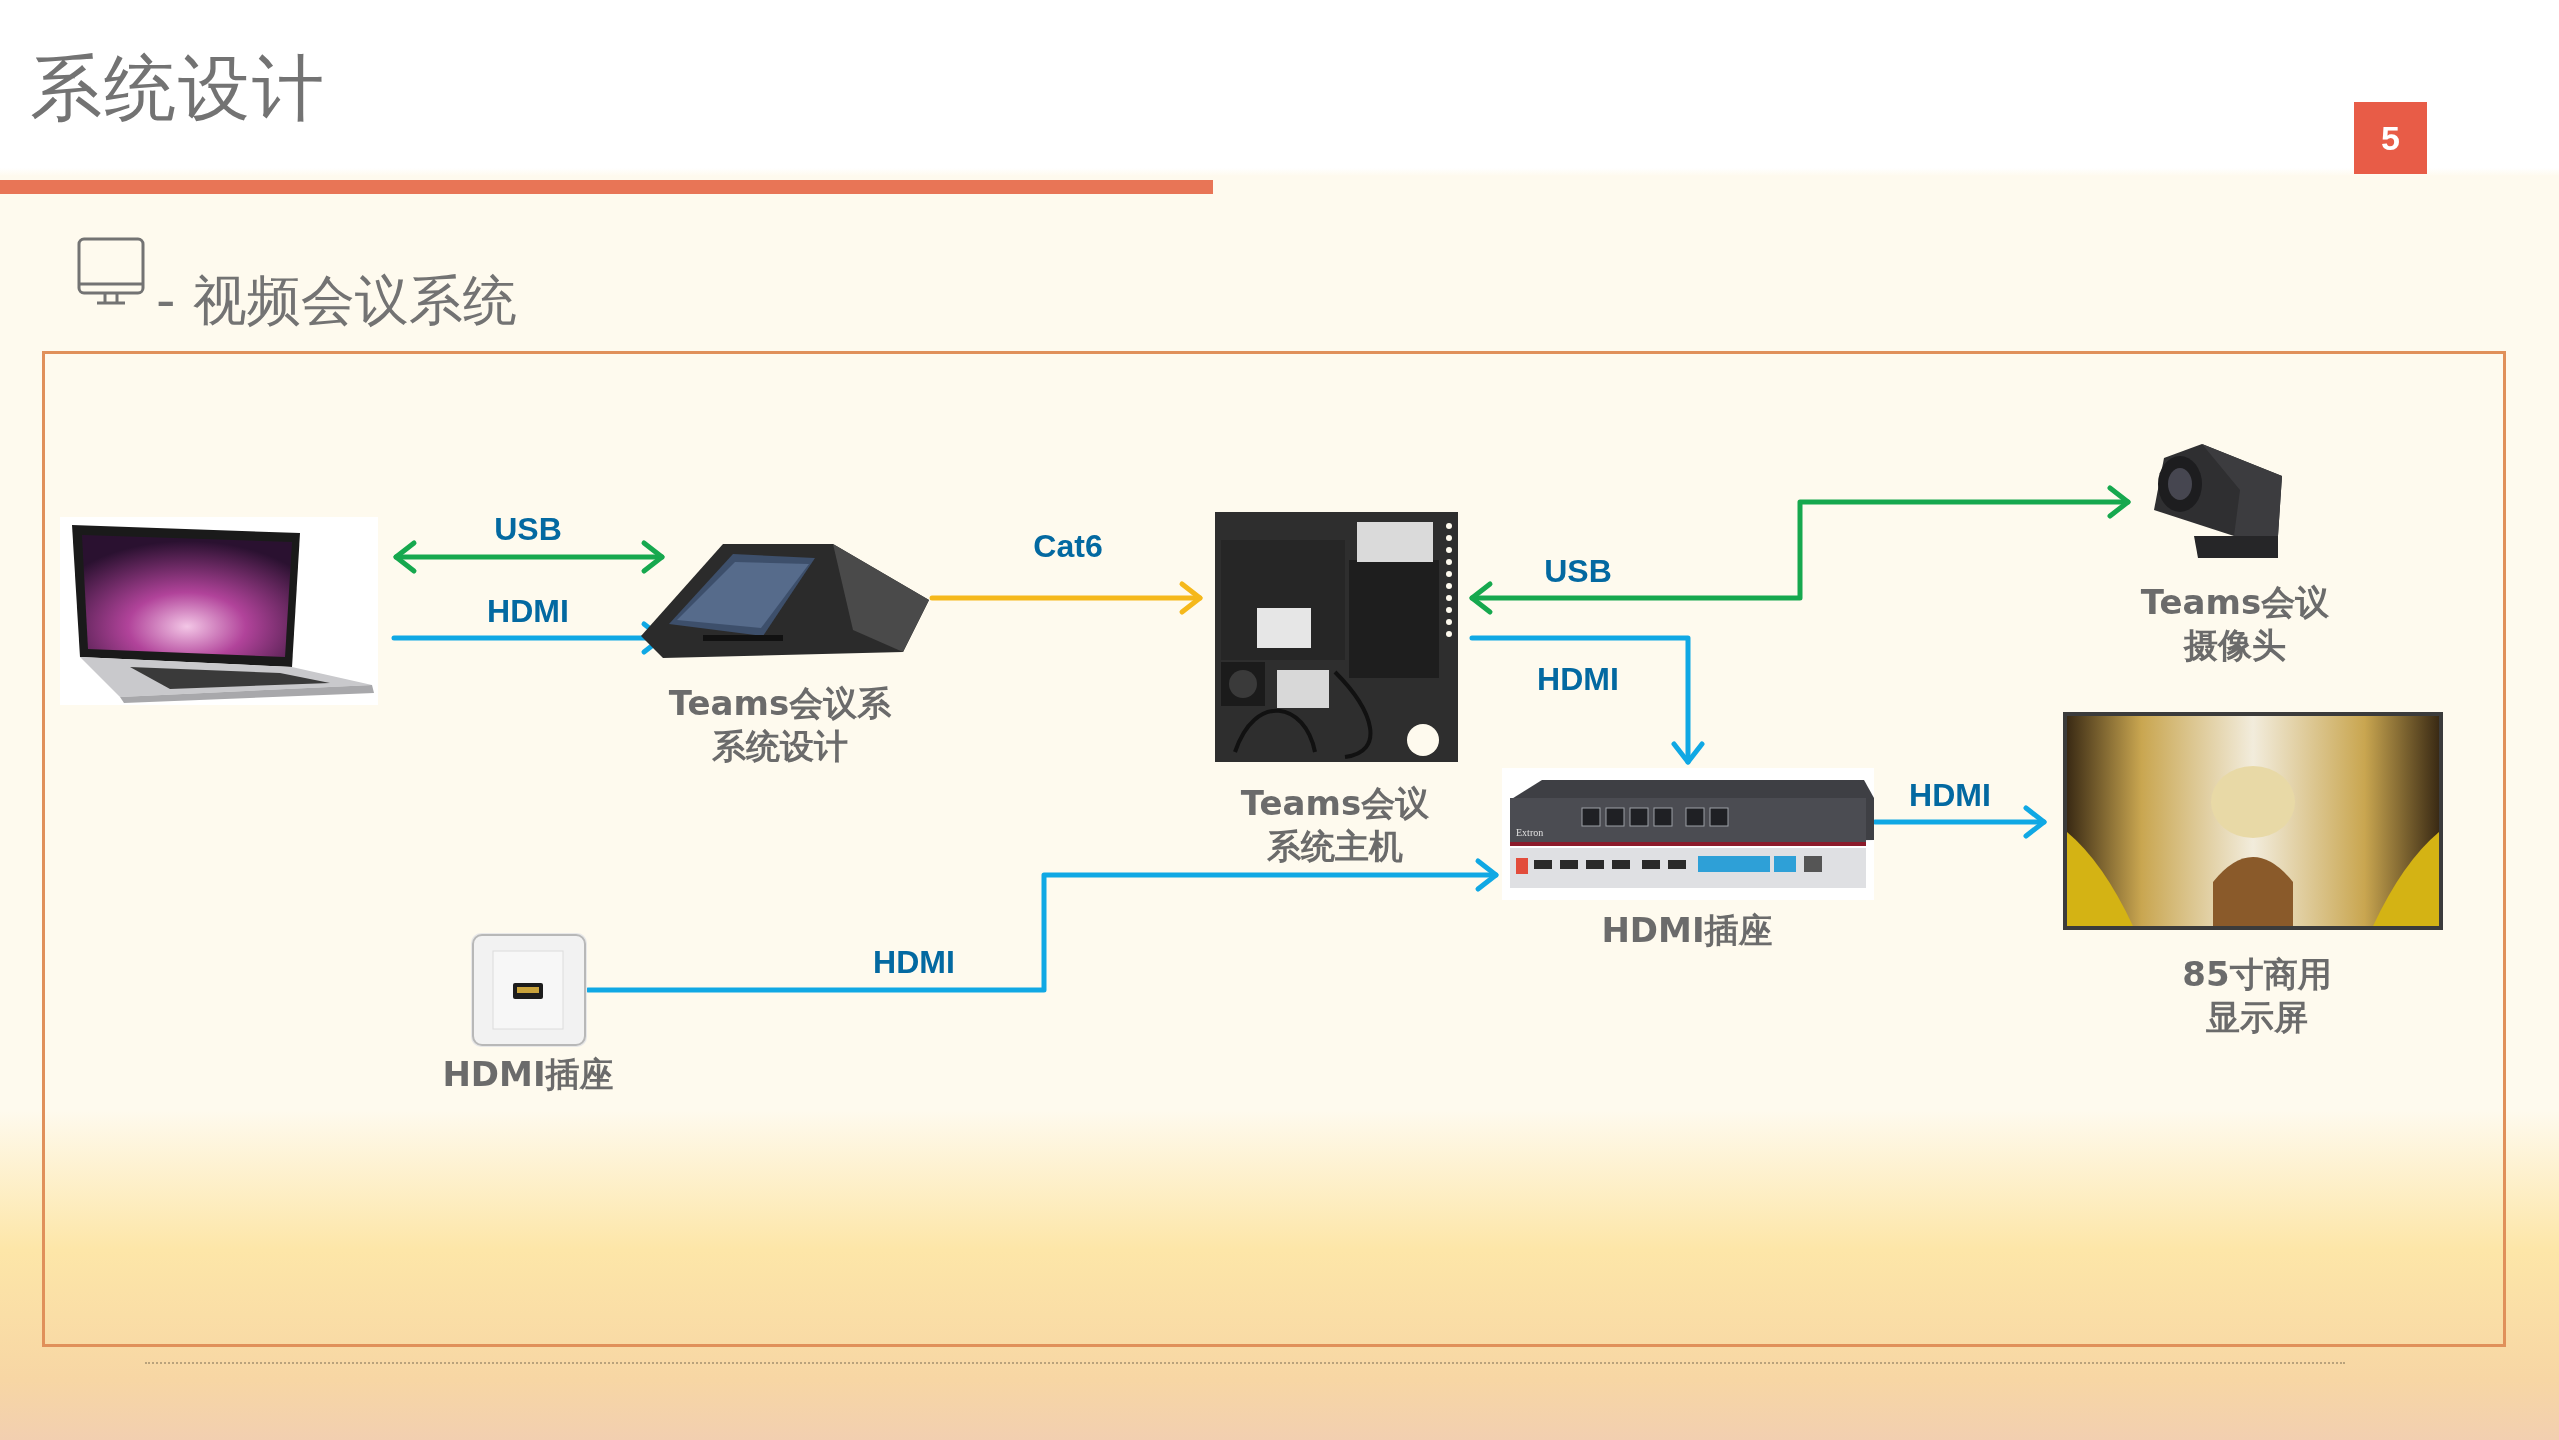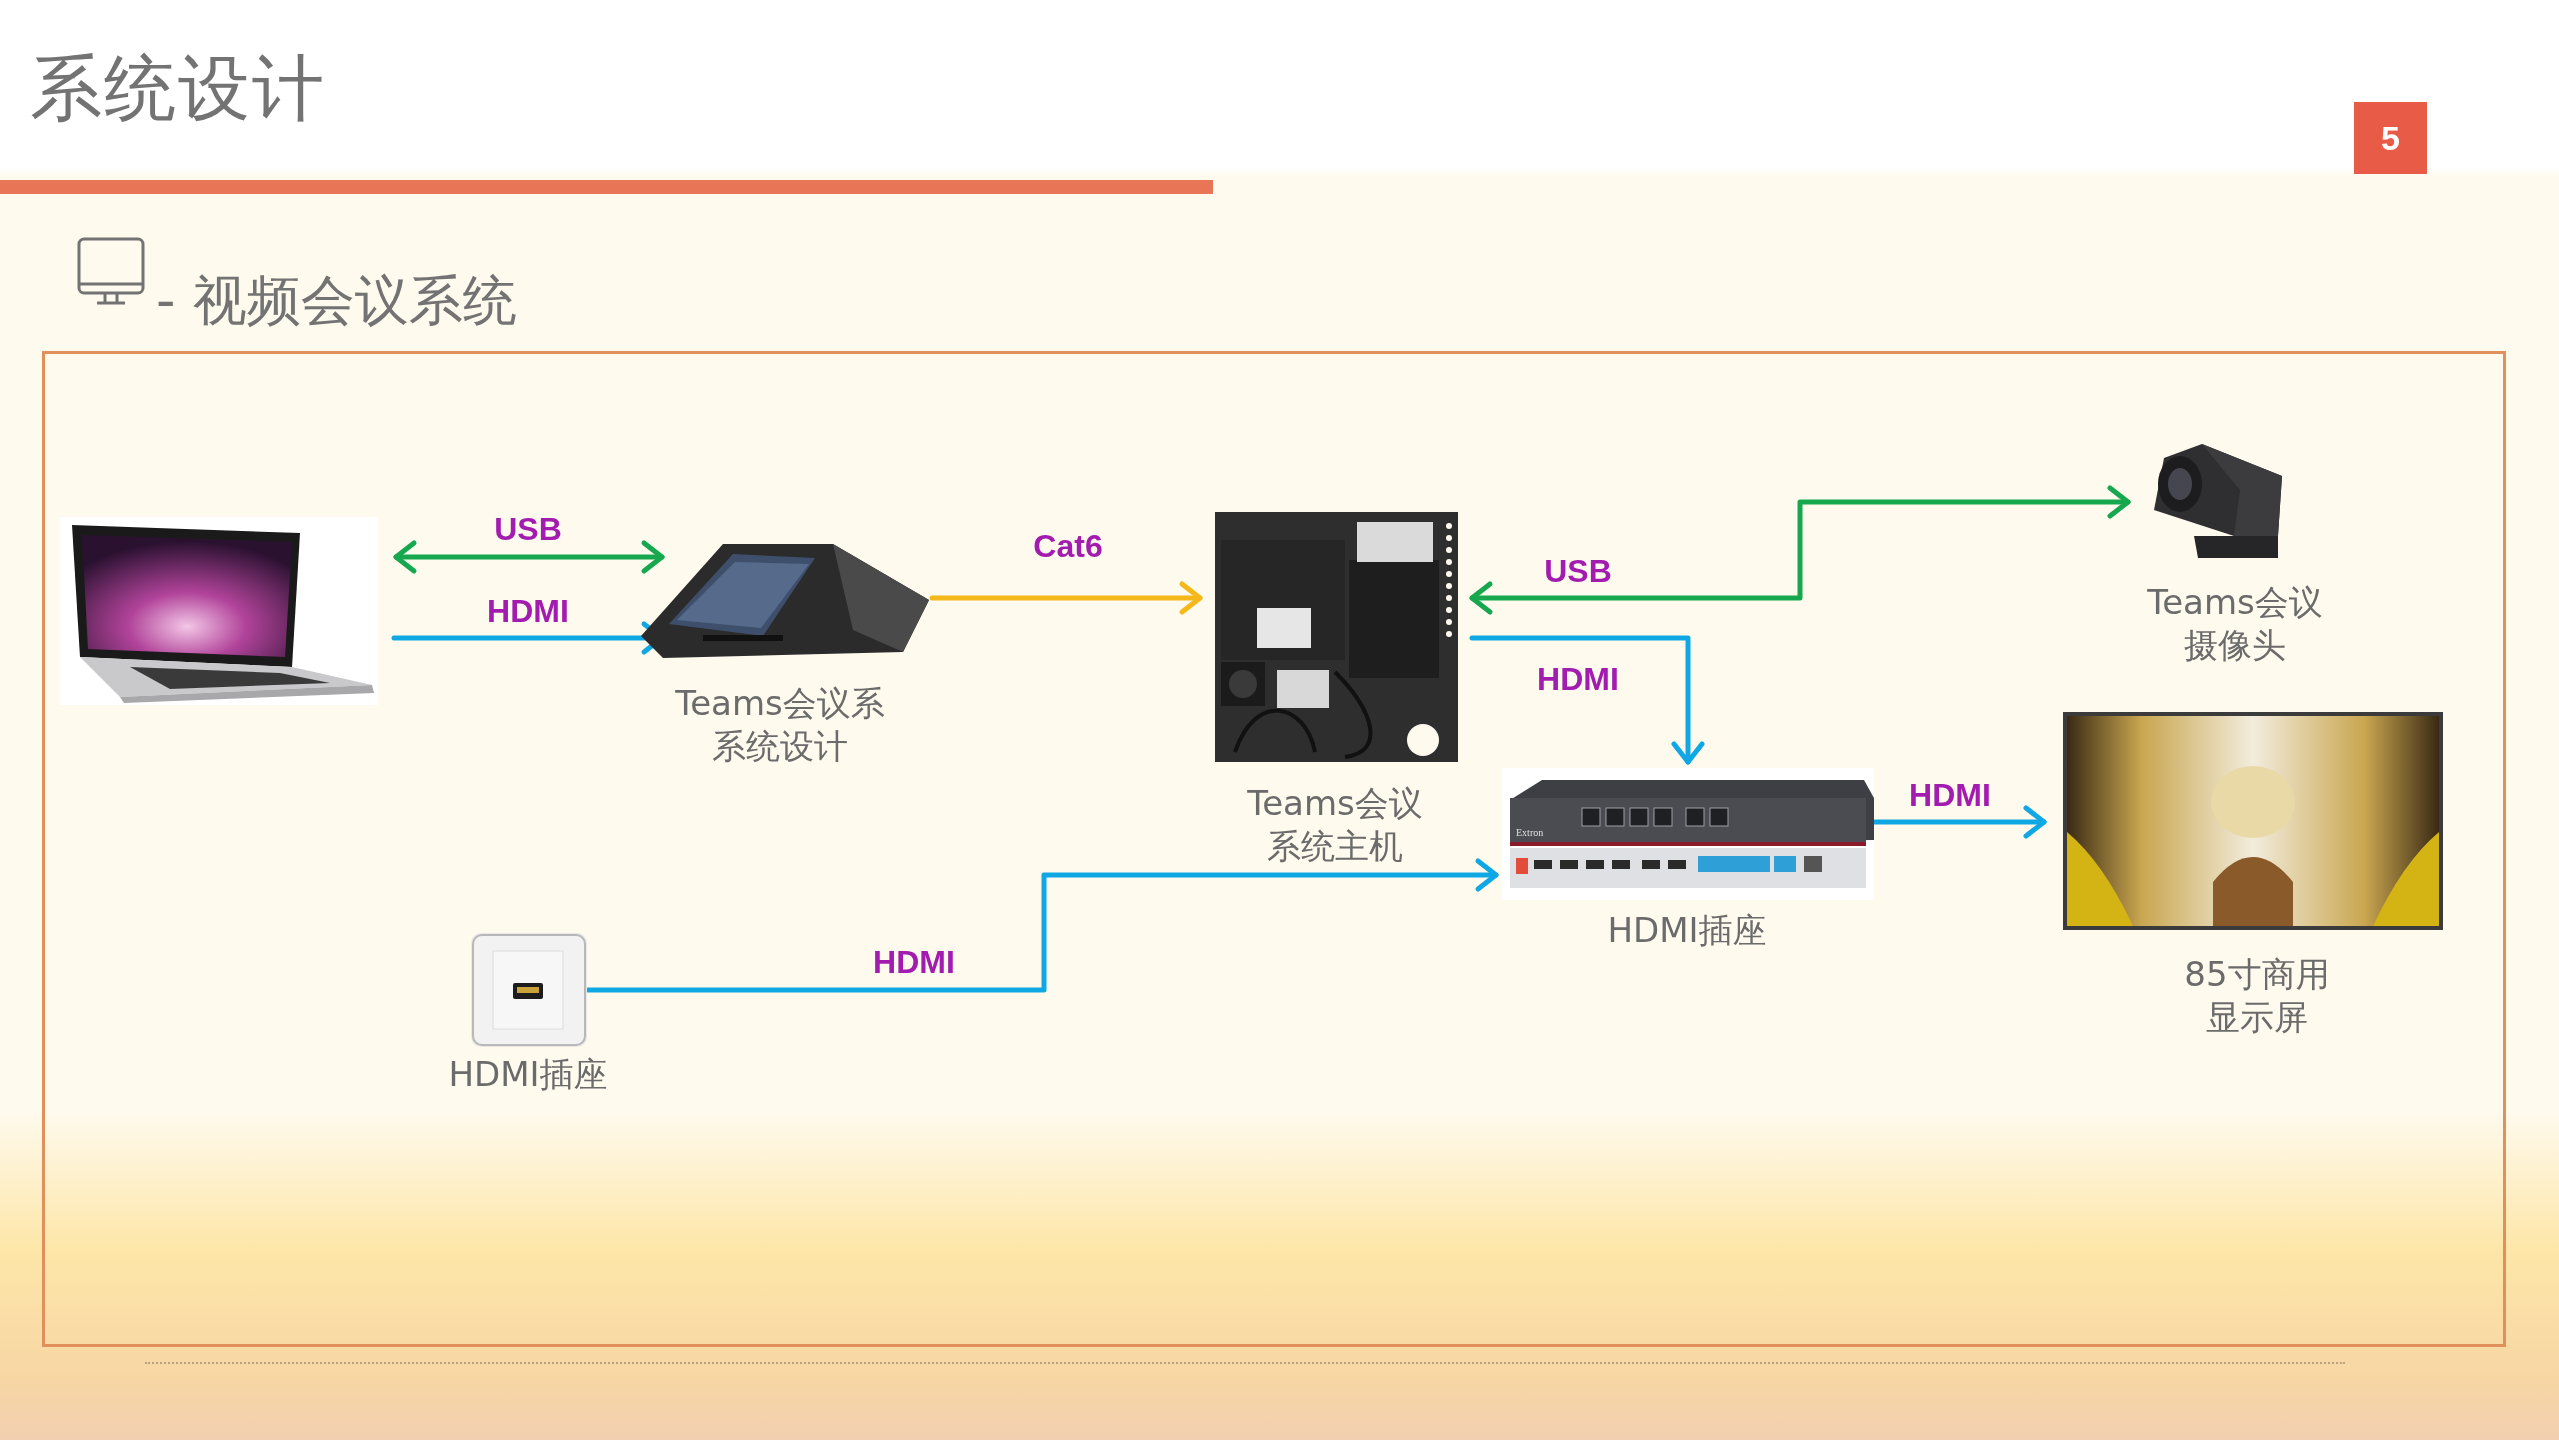--- a/index.html
+++ b/index.html
@@ -7,22 +7,22 @@
     font-family:"DejaVu Sans","Liberation Sans",sans-serif;
     background: linear-gradient(to bottom, #ffffff 0px, #ffffff 168px, #fefaee 176px, #fefaee 1110px, #fde6a8 1250px, #f7d6a4 1380px, #f2cfb0 1440px); }
   .title { position:absolute; left:30px; top:52px; font-size:72px; color:#737373; letter-spacing:2px; line-height:1; }
   .topbar { position:absolute; left:0; top:180px; width:1213px; height:14px; background:#e87556; }
   .badge { position:absolute; left:2354px; top:102px; width:73px; height:72px; background:#e85c47; color:#fff; font-weight:bold; font-size:34px; display:flex; align-items:center; justify-content:center; font-family:"Liberation Sans",sans-serif; }
   .subtitle-icon { position:absolute; left:76px; top:236px; width:70px; height:70px; }
   .subtitle { position:absolute; left:156px; top:234px; font-size:54px; color:#737373; line-height:68px;margin-top:33px; }
   .frame { position:absolute; left:42px; top:351px; width:2464px; height:996px; border:3px solid #e0905a; box-sizing:border-box; }
   .footline { position:absolute; left:145px; top:1362px; width:2200px; border-top:2px dotted #b9a27c; }
   .diagram { position:absolute; left:0; top:0; width:2559px; height:1440px; }
-  .label { position:absolute; color:#a21caf; font-weight:bold; font-size:32px; text-align:center; line-height:42px; transform:translateX(-50%); white-space:nowrap; font-family:"Liberation Sans",sans-serif; }
-  .dev-label { position:absolute; color:#6b6b6b; font-weight:normal; font-size:34px; text-align:center; line-height:43px; transform:translateX(-50%); white-space:nowrap; }
+  .label { position:absolute; color:#0369a1; font-weight:bold; font-size:32px; text-align:center; line-height:42px; transform:translateX(-50%); white-space:nowrap; font-family:"Liberation Sans",sans-serif; }
+  .dev-label { position:absolute; color:#6b6b6b; font-weight:bold; font-size:34px; text-align:center; line-height:43px; transform:translateX(-50%); white-space:nowrap; }
   .device { position:absolute; }
 </style>
 </head>
 <body>
 
 <div class="title">系统设计</div>
 <div class="topbar"></div>
 <div class="badge">5</div>
 
 <svg class="subtitle-icon" viewBox="0 0 70 70">

